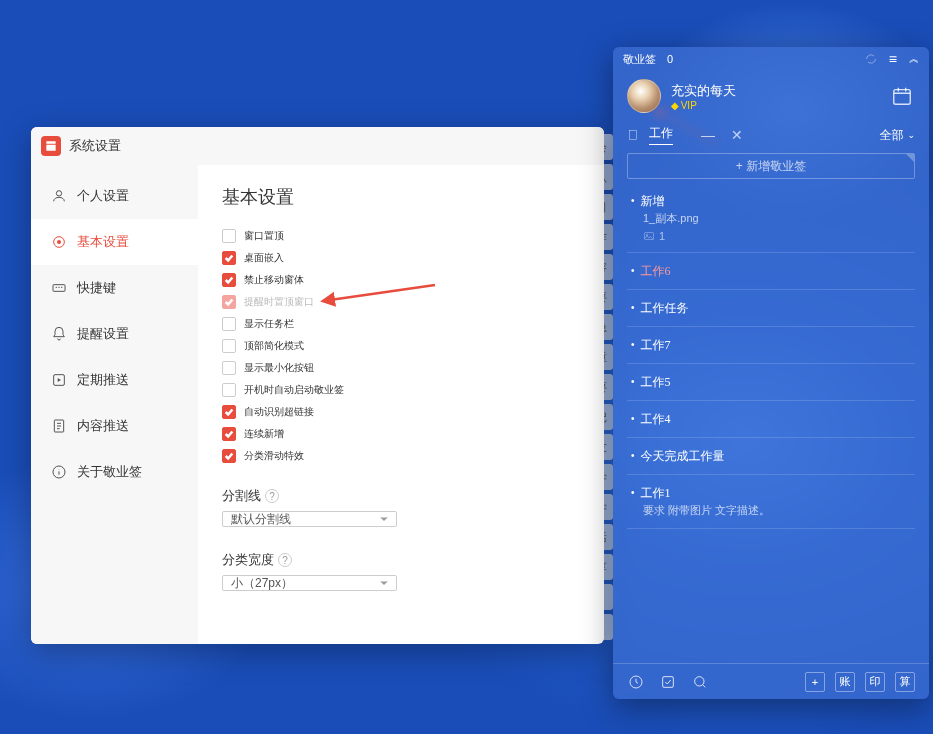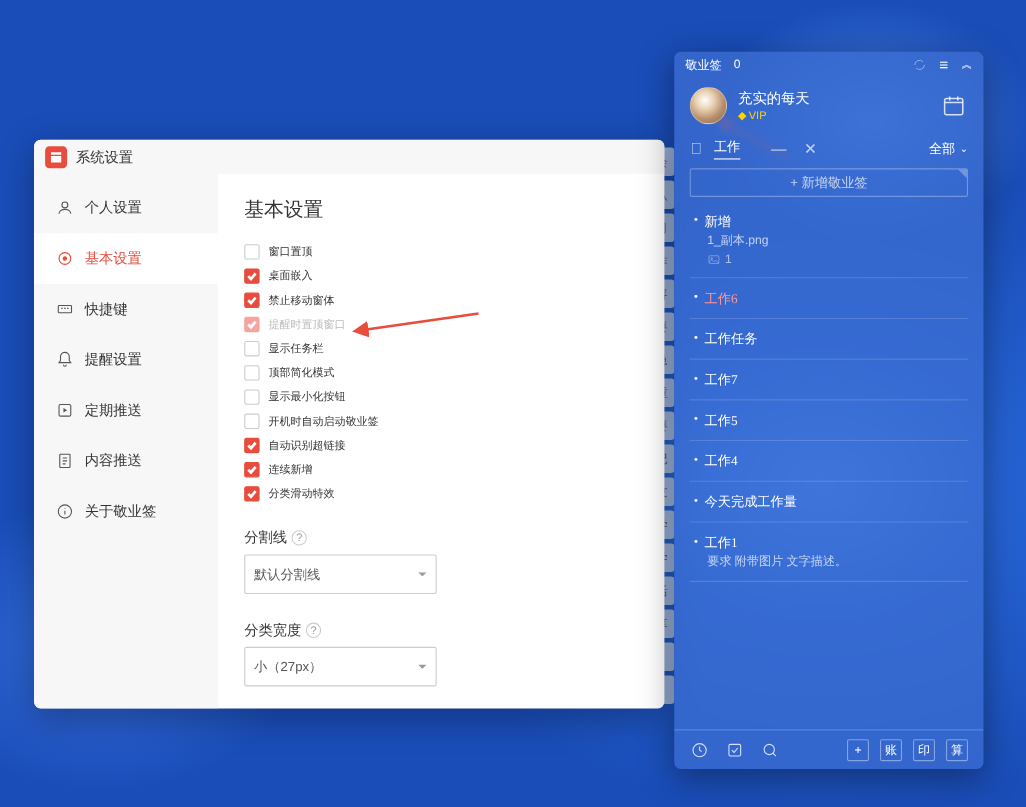--- a/index.html
+++ b/index.html
@@ -29,29 +29,29 @@
 .checkbox-row { display: flex; align-items: center; gap: 8px; margin-bottom: 8px; cursor: pointer; }
 .checkbox { width: 14px; height: 14px; border: 1px solid #ccc; border-radius: 2px; display: flex; align-items: center; justify-content: center; }
 .checkbox.checked { background: #e84c3d; border-color: #e84c3d; }
 .checkbox.checked.disabled { background: #f5a5a0; border-color: #f5a5a0; }
 .checkbox svg { width: 10px; height: 10px; stroke: #fff; stroke-width: 3; fill: none; }
 .checkbox-label { font-size: 10px; color: #333; }
 .checkbox-label.disabled { color: #bbb; text-align: center; }
 
 .section-label { font-size: 13px; color: #333; margin-top: 24px; margin-bottom: 6px; display: flex; align-items: center; gap: 4px; }
 .help-icon { width: 14px; height: 14px; border: 1px solid #ccc; border-radius: 50%; font-size: 10px; color: #999; display: flex; align-items: center; justify-content: center; }
-.select-box { width: 175px; height: 36px; border: 1px solid #ccc; border-radius: 2px; display: flex; align-items: center; justify-content: space-between; padding: 0 8px; font-size: 12px; color: #555; cursor: pointer; }
+.select-box { width: 175px; height: 16px; border: 1px solid #ccc; border-radius: 2px; display: flex; align-items: center; justify-content: space-between; padding: 0 8px; font-size: 12px; color: #555; cursor: pointer; }
 .select-box svg { width: 8px; height: 8px; stroke: #999; fill: #999; }
 
 .arrow-annotation { position: absolute; pointer-events: none; }
 .arrow1 { left: 320px; top: 280px; width: 120px; height: 30px; }
 .arrow2 { left: 651px; top: 106px; width: 72px; height: 42px; }
 
 
-.notes-window { position: absolute; left: 613px; top: 47px; width: 281px; height: 652px; background: rgba(60,110,210,0.75); border-radius: 6px; box-shadow: 0 8px 32px rgba(0,0,0,0.4); display: flex; flex-direction: column; color: #fff; backdrop-filter: blur(4px); }
+.notes-window { position: absolute; left: 613px; top: 47px; width: 316px; height: 652px; background: rgba(60,110,210,0.75); border-radius: 6px; box-shadow: 0 8px 32px rgba(0,0,0,0.4); display: flex; flex-direction: column; color: #fff; backdrop-filter: blur(4px); }
 .notes-titlebar { height: 24px; display: flex; align-items: center; padding: 0 10px; gap: 8px; font-size: 11px; }
 .notes-titlebar-icons { margin-left: auto; display: flex; gap: 12px; align-items: center; }
 .notes-titlebar-icons svg { width: 12px; height: 12px; stroke: rgba(255,255,255,0.8); fill: none; }
 .bell-badge { display: flex; align-items: center; gap: 3px; }
 
 .notes-header { height: 50px; display: flex; align-items: center; padding: 0 14px; gap: 10px; }
 .avatar { width: 34px; height: 34px; border-radius: 50%; background: radial-gradient(circle at 40% 35%, #fff 0%, #e8d0b0 30%, #b89070 60%, #8a6040 100%); border: 1px solid rgba(255,255,255,0.3); }
 .user-info { flex: 1; }
 .user-name { font-size: 13px; }
 .vip-badge { font-size: 10px; color: #ffd700; display: flex; align-items: center; gap: 2px; }

